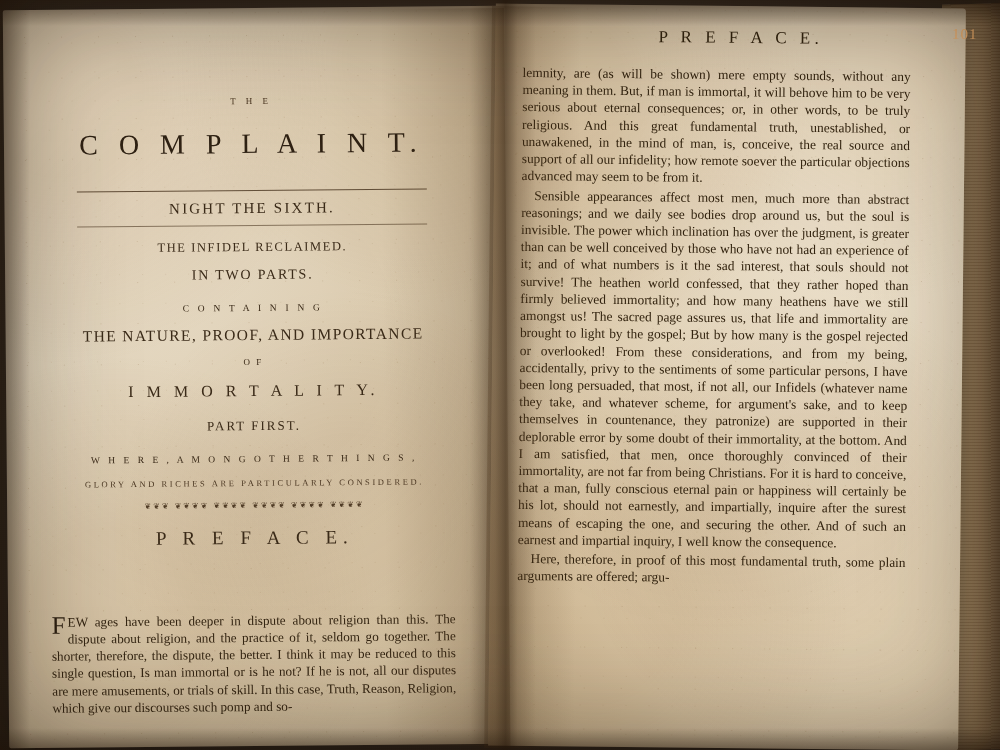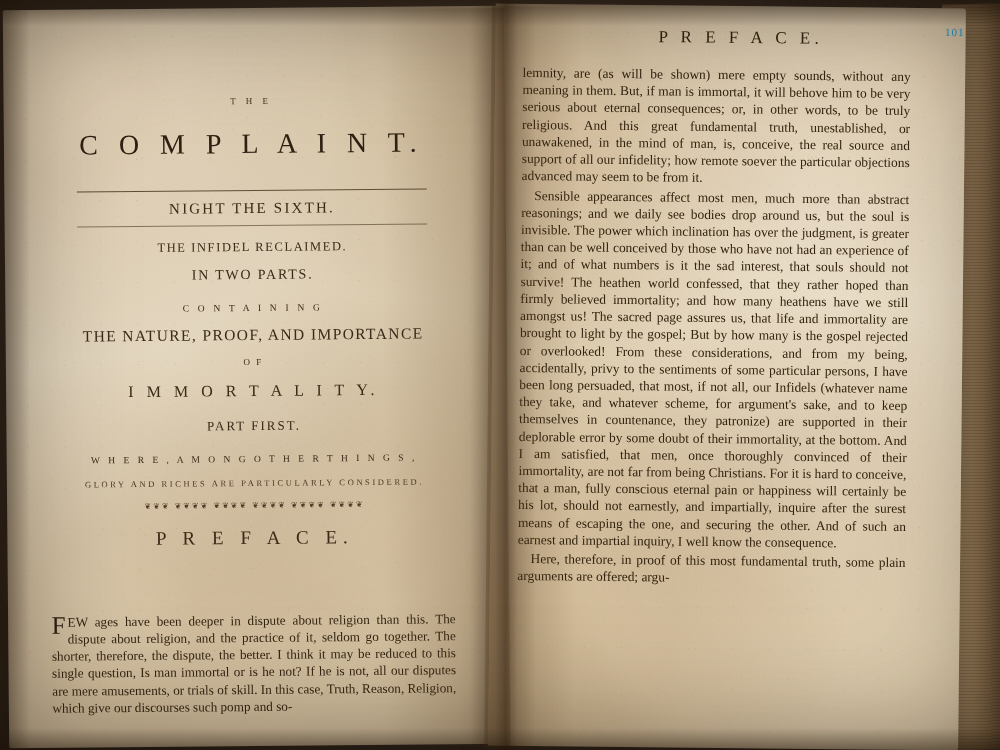--- a/index.html
+++ b/index.html
@@ -265,25 +265,25 @@
     display: flex;
     align-items: baseline;
     justify-content: center;
   }
   .right-head .hd {
     font-size: 17px;
     letter-spacing: 4.5px;
   }
   .folio {
     position: absolute;
-    right: 36px;
+    right: 23px;
     top: 26px;
-    font-size: 11px;
+    font-size: 15px;
     letter-spacing: 1px;
-    color: #0ea5e9;
+    color: #fdba74;
     transform: rotate(0.6deg);
   }
   .right-body {
     position: absolute;
     left: 520px;
     top: 66px;
     width: 388px;
     transform: rotate(0.6deg);
     color: #32230f;
   }

